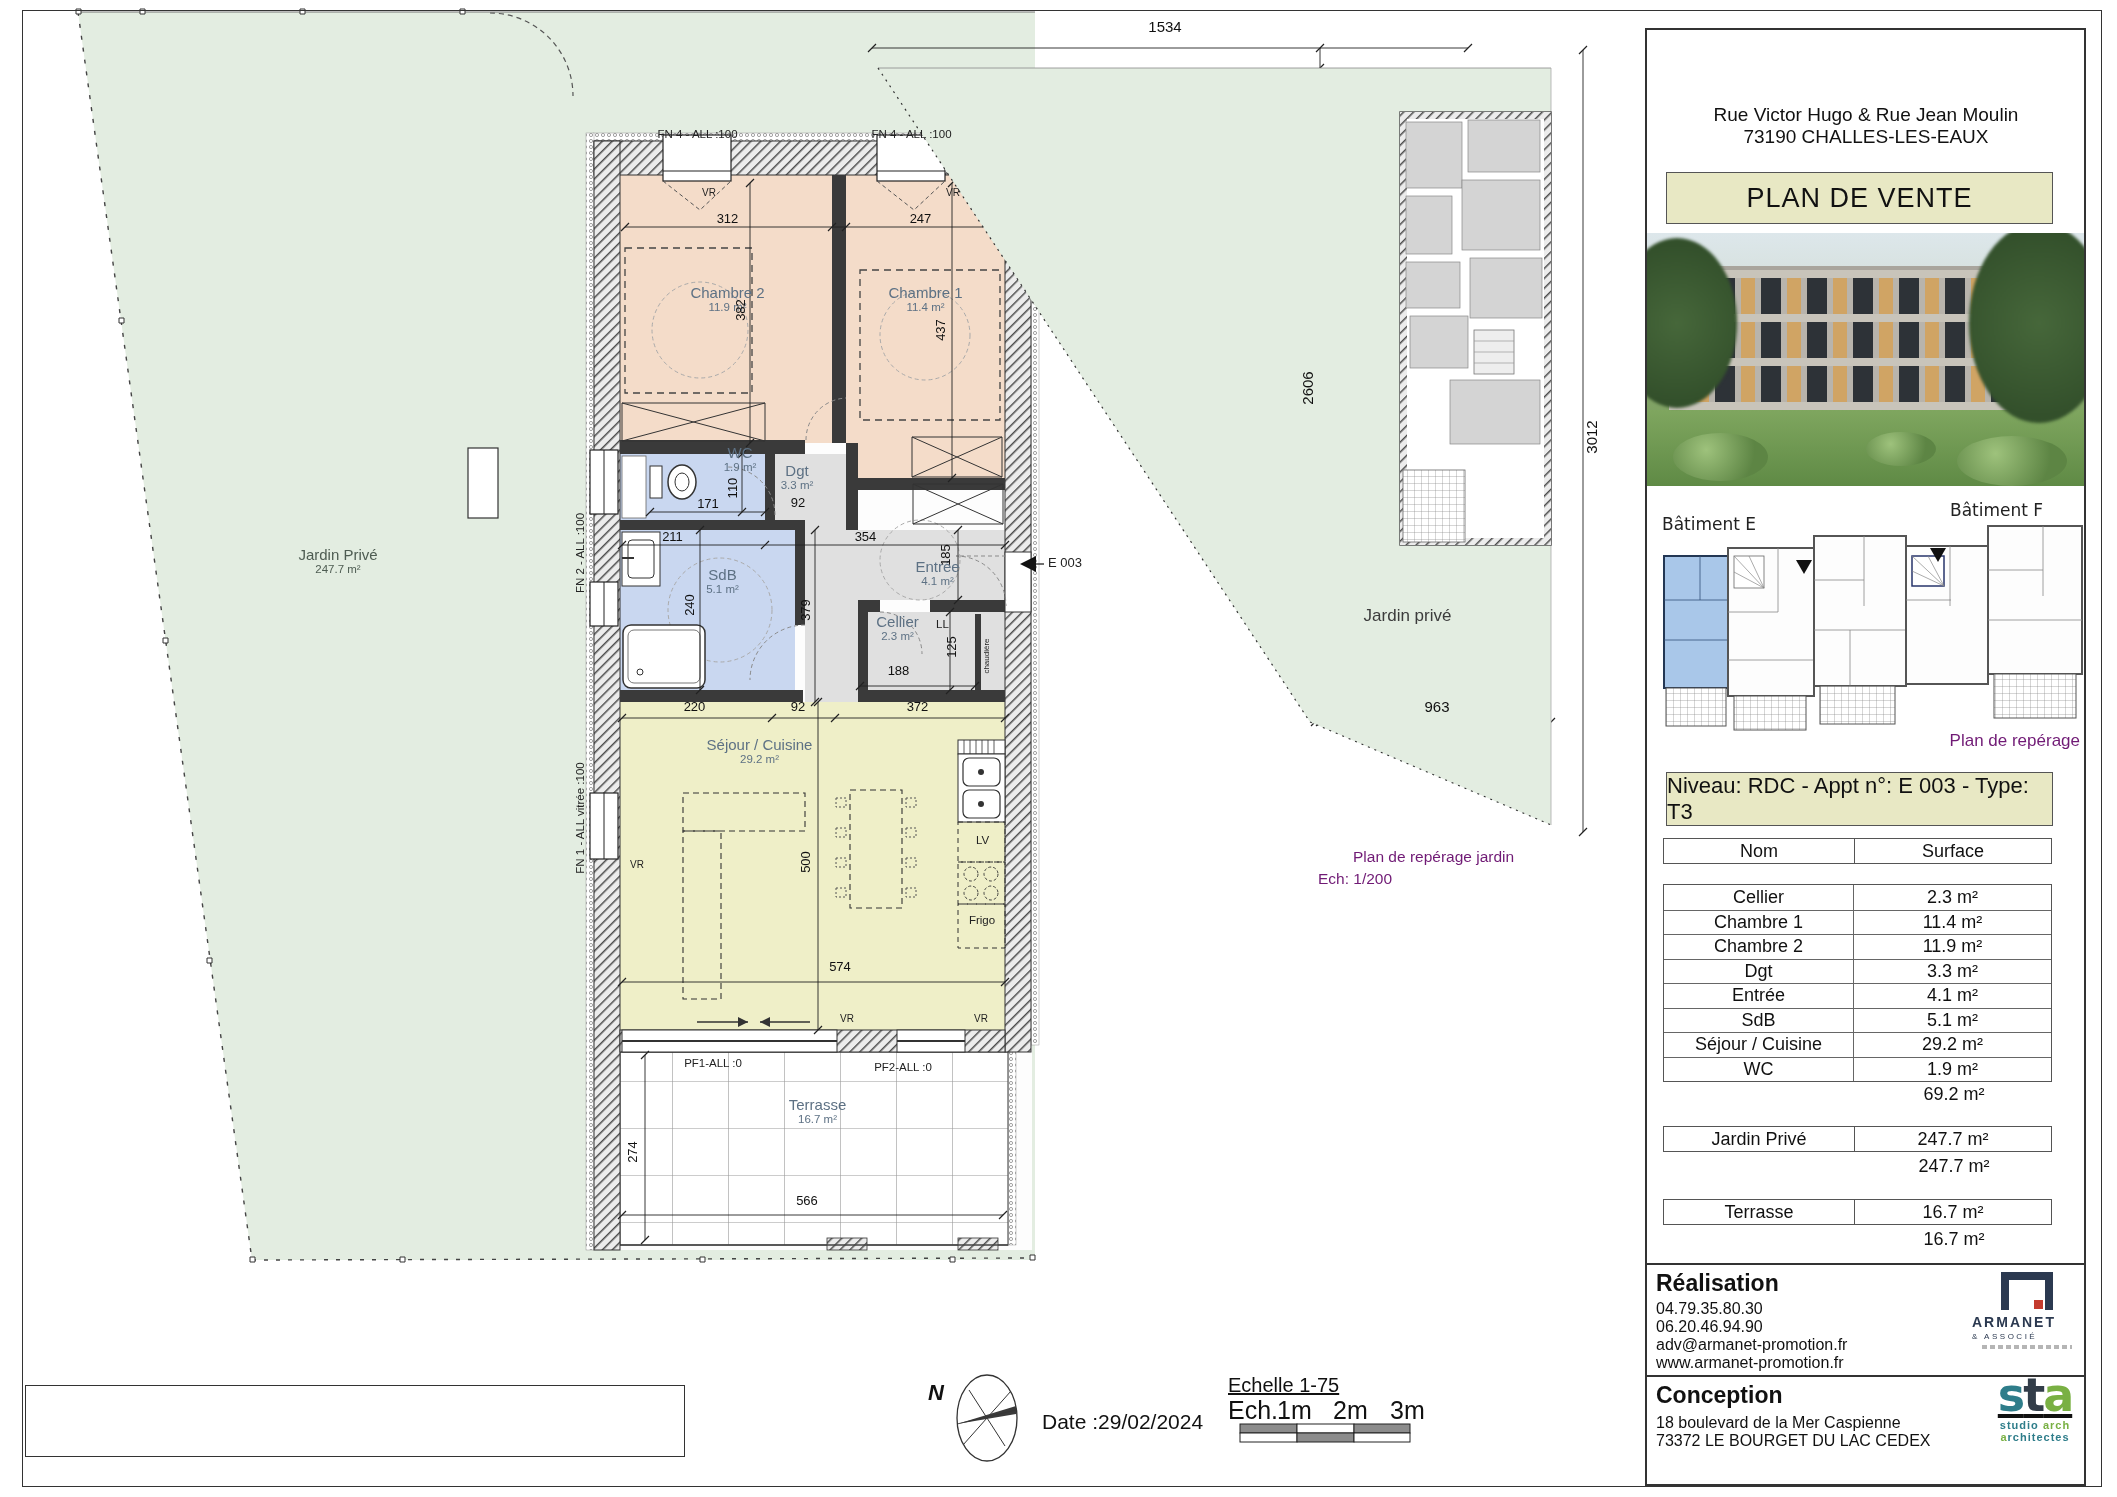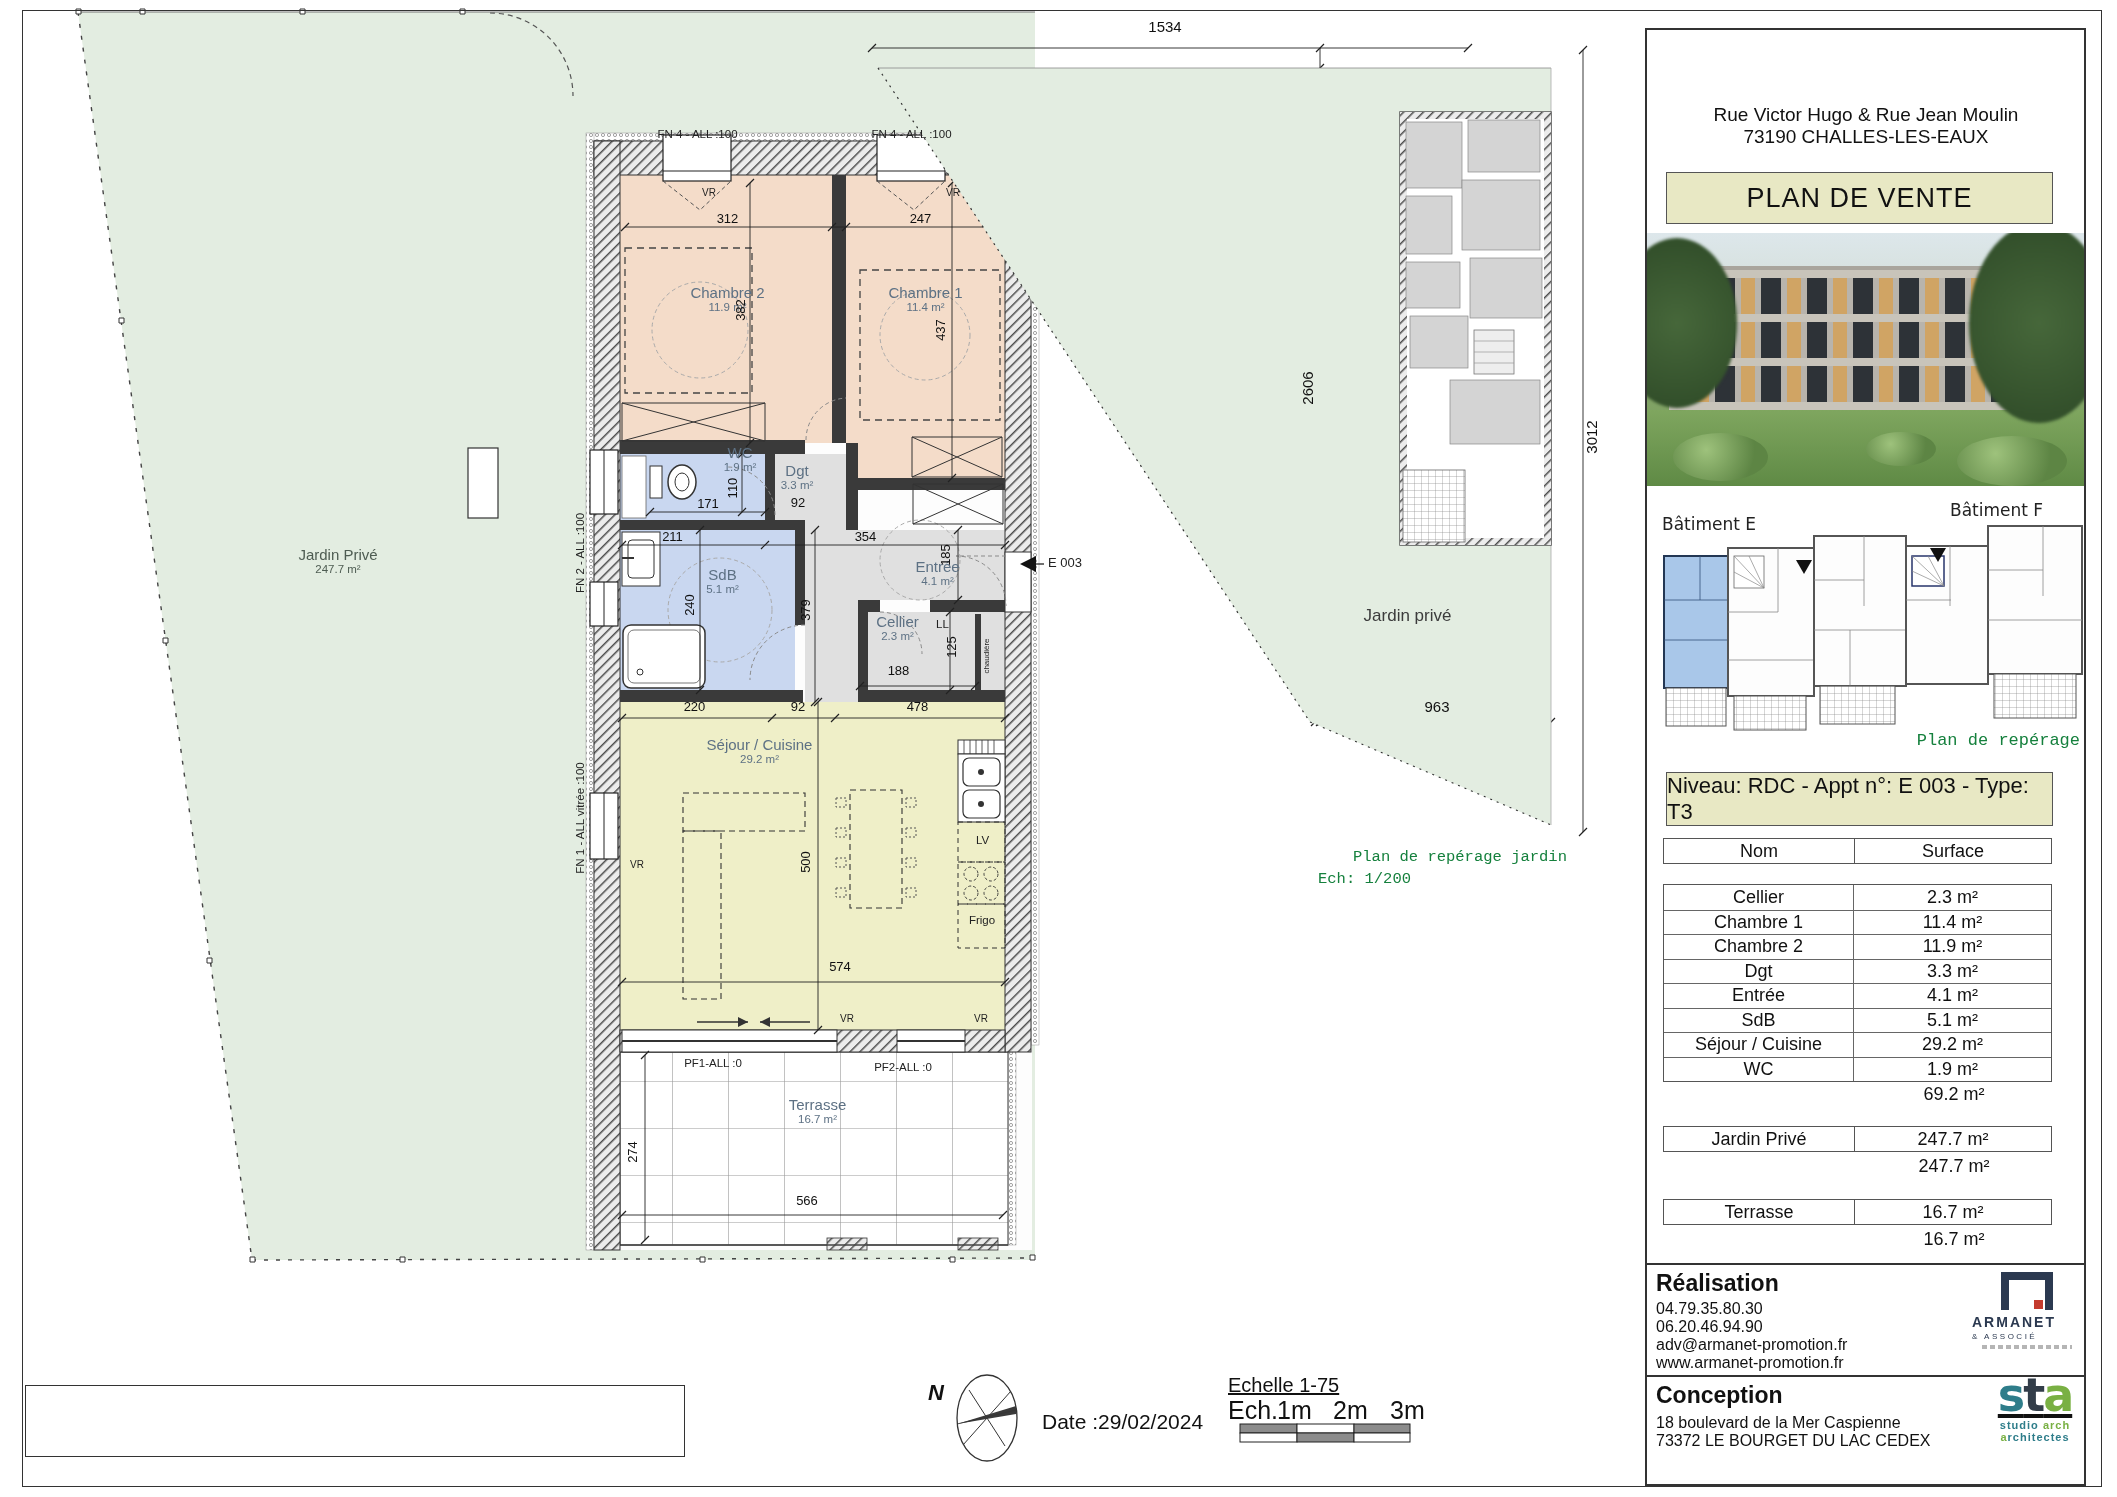--- a/index.html
+++ b/index.html
@@ -70,21 +70,21 @@
   .sta-l1{font-size:11px;font-weight:bold;margin-top:4px;letter-spacing:1px;}
   .sta-l2{font-size:11px;font-weight:bold;letter-spacing:1px;}
   
   .disclaimer{position:absolute;left:25px;top:1385px;width:660px;height:72px;border:1.5px solid #333;
               box-sizing:border-box;padding:5px 8px;font-size:13.2px;line-height:1.32;color:#111;}
   .north{position:absolute;left:928px;top:1380px;font-size:22px;font-weight:bold;font-style:italic;}
   .date{position:absolute;left:1042px;top:1410px;font-size:21px;}
   .echelle{position:absolute;left:1228px;top:1374px;font-size:20px;text-decoration:underline;}
   .sclab{position:absolute;top:1396px;font-size:25px;}
   .batlab{position:absolute;font-size:17px;color:#222;font-family:"DejaVu Sans",sans-serif;}
-  .cap{position:absolute;font-size:15.5px;color:#15803d;font-family:Liberation Mono, monospace;}
+  .cap{position:absolute;font-size:15.5px;color:#701a75;font-family:Liberation Sans, sans-serif;}
 </style>
 </head>
 <body>
 
 <div class="sheet">
 
 <svg width="2117" height="1497" viewBox="0 0 2117 1497">
   <defs>
     <pattern id="hatch" width="7" height="7" patternTransform="rotate(45)" patternUnits="userSpaceOnUse">
       <rect width="7" height="7" fill="#ececec"></rect>
@@ -495,21 +495,21 @@
 <div class="dim" style="left:650px;top:530px;width:45px;">211</div>
 <div class="dim" style="left:843px;top:530px;width:45px;">354</div>
 <div class="dim rot" style="left:916px;top:548px;width:60px;">185</div>
 <div class="dim rot" style="left:660px;top:598px;width:60px;">240</div>
 <div class="dim rot" style="left:776px;top:603px;width:60px;">379</div>
 <div class="dim" style="left:778px;top:496px;width:40px;">92</div>
 <div class="dim" style="left:876px;top:664px;width:45px;">188</div>
 <div class="dim rot" style="left:922px;top:640px;width:60px;">125</div>
 <div class="dim" style="left:672px;top:700px;width:45px;">220</div>
 <div class="dim" style="left:778px;top:700px;width:40px;">92</div>
-<div class="dim" style="left:895px;top:700px;width:45px;">478</div>
+<div class="dim" style="left:895px;top:700px;width:45px;">372</div>
 <div class="dim rot" style="left:776px;top:855px;width:60px;">500</div>
 <div class="dim" style="left:815px;top:960px;width:50px;">574</div>
 <div class="dim rot" style="left:603px;top:1145px;width:60px;">274</div>
 <div class="dim" style="left:783px;top:1194px;width:48px;">566</div>
 <div class="dim big" style="left:1135px;top:20px;width:60px;">1534</div>
 <div class="dim big rot" style="left:1278px;top:381px;width:60px;">2606</div>
 <div class="dim big rot" style="left:1562px;top:430px;width:60px;">3012</div>
 <div class="dim big" style="left:1412px;top:700px;width:50px;">963</div>
 
 <div class="cap" style="left:1318px;top:848px;width:230px;margin-left:35px;">Plan de repérage jardin</div>

